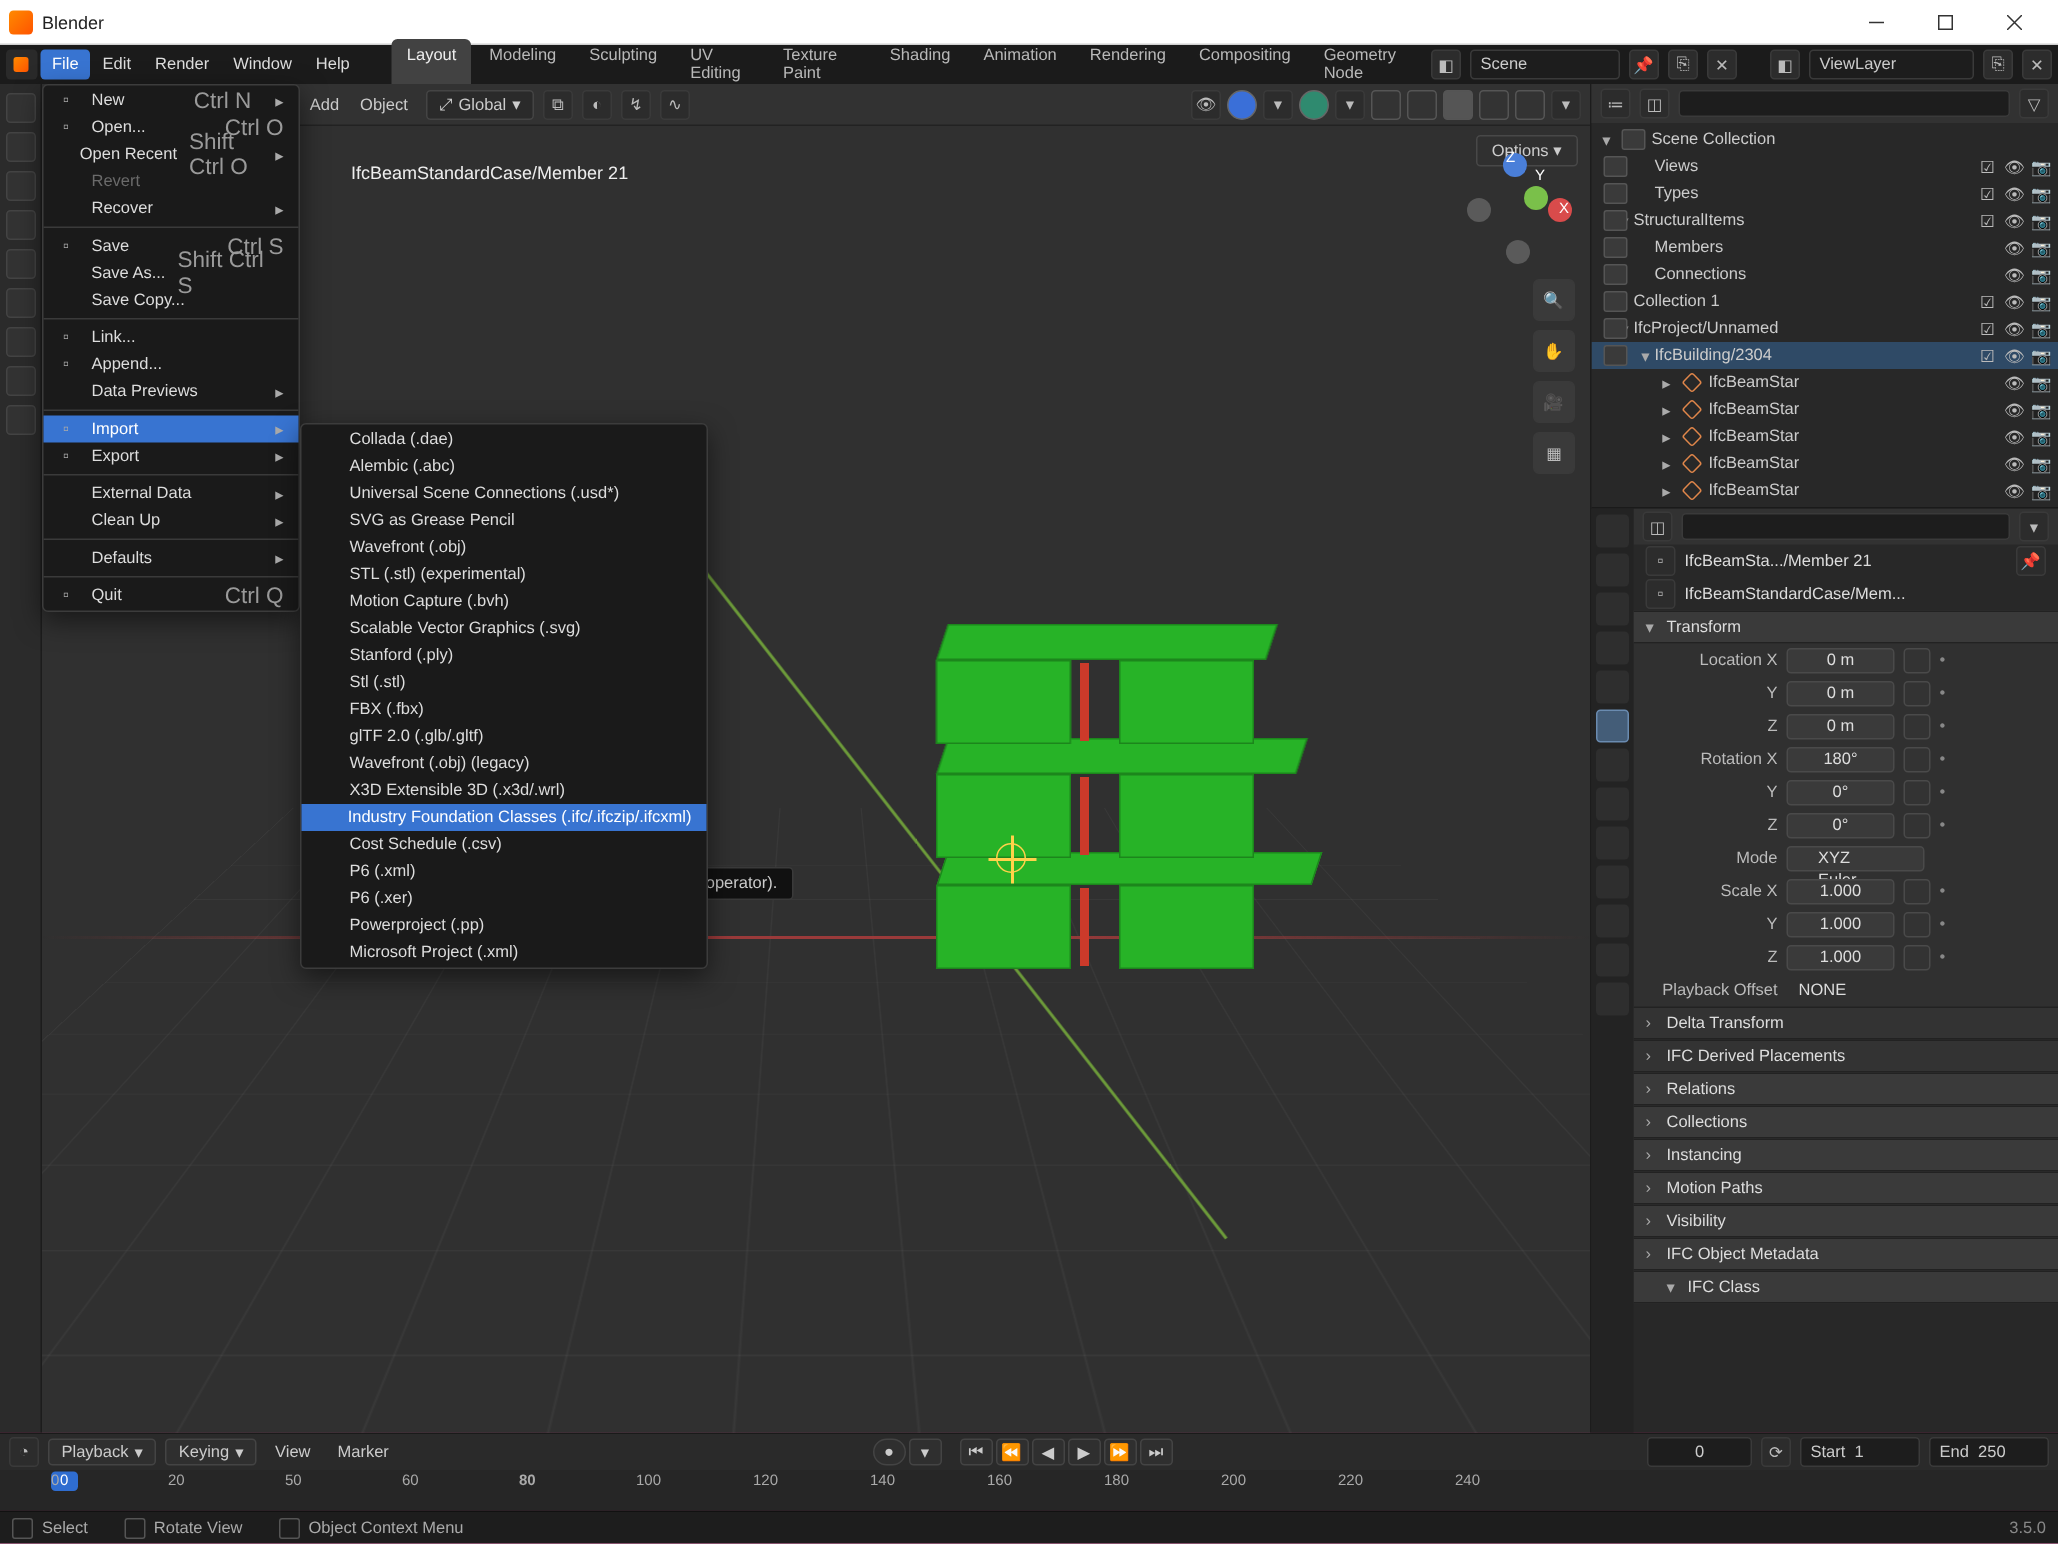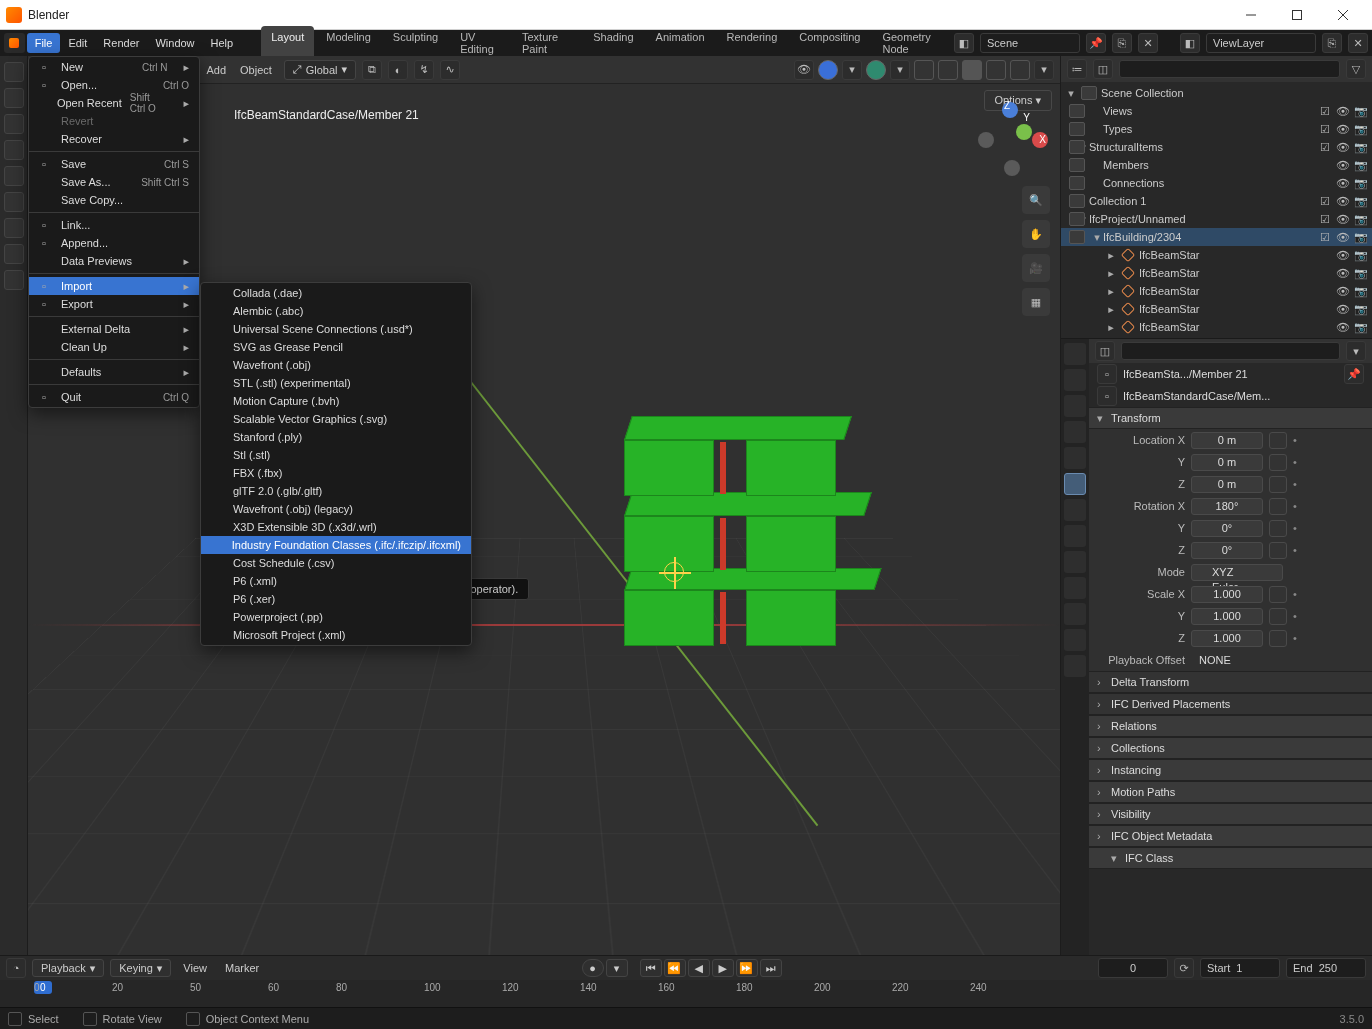--- a/index.html
+++ b/index.html
@@ -106,21 +106,21 @@
 
 .status{height:22px;background:#1d1d1d;border-top:1px solid #111;display:flex;align-items:center;padding:0 8px;gap:24px;color:#aaa}
 .status .grp{display:flex;align-items:center;gap:6px}
 .status .box{width:14px;height:14px;border:1px solid #555;border-radius:2px}
 .status .ver{margin-left:auto;color:#888}
 
 .menu{position:absolute;background:#1a1a1a;border:1px solid #3c3c3c;border-radius:4px;box-shadow:0 6px 18px rgba(0,0,0,0.5);padding:1px 0;z-index:50}
 .menu .mi{display:flex;align-items:center;height:18px;padding:0 10px 0 6px;color:#ddd;gap:8px}
 .menu .mi .micon{width:18px;text-align:center;color:#aaa}
 .menu .mi .mlabel{flex:1;white-space:nowrap}
-.menu .mi .macc{color:#9a9a9a;font-size:10px}
+.menu .mi .macc{color:#9a9a9a;font-size:15px}
 .menu .mi .arrow{color:#aaa;margin-left:8px}
 .menu .mi.disabled{color:#6a6a6a}
 .menu .mi.hilite{background:#3874d1;color:#fff}
 .menu .sep{height:1px;background:#3a3a3a;margin:3px 0}
 .tooltip{position:absolute;background:#111;border:1px solid #3a3a3a;border-radius:3px;padding:4px 10px;color:#ccc}
 
 .addcorner{position:absolute;left:12px;top:288px;width:26px;height:26px;border:1px solid #555;border-radius:3px;background:#333;display:flex;align-items:center;justify-content:center;color:#ccc;font-size:16px;z-index:3}
 </style>
 </head>
 <body>
@@ -616,21 +616,21 @@
       <div class="iconbtn">⟳</div>
       <div class="field" style="width:80px"><span>Start</span>&nbsp;&nbsp;<span>1</span></div>
       <div class="field" style="width:80px"><span>End</span>&nbsp;&nbsp;<span>250</span></div>
     </div>
     <div class="tl-track" id="tltrack">
       <div class="cur">0</div>
     <div class="tick" style="left: 34px;">0</div>
         <div class="tick" style="left: 112px;">20</div>
         <div class="tick" style="left: 190px;">50</div>
         <div class="tick" style="left: 268px;">60</div>
-        <div class="tick" style="left: 336px;">80</div>
+        <div class="tick" style="left: 346px; font-weight: bold;">80</div>
         <div class="tick" style="left: 424px;">100</div>
         <div class="tick" style="left: 502px;">120</div>
         <div class="tick" style="left: 580px;">140</div>
         <div class="tick" style="left: 658px;">160</div>
         <div class="tick" style="left: 736px;">180</div>
         <div class="tick" style="left: 814px;">200</div>
         <div class="tick" style="left: 892px;">220</div>
         <div class="tick" style="left: 970px;">240</div>
       </div>
   </div>
@@ -714,21 +714,21 @@
         <span class="arrow">▸</span>
       </div>
       <div class="mi">
         <span class="micon">▫</span>
         <span class="mlabel">Export</span>
         <span class="arrow">▸</span>
       </div>
       <div class="sep"></div>
       <div class="mi">
         <span class="micon"></span>
-        <span class="mlabel">External Delta</span>
+        <span class="mlabel">External Data</span>
         <span class="arrow">▸</span>
       </div>
       <div class="mi">
         <span class="micon"></span>
         <span class="mlabel">Clean Up</span>
         <span class="arrow">▸</span>
       </div>
       <div class="sep"></div>
       <div class="mi">
         <span class="micon"></span>

